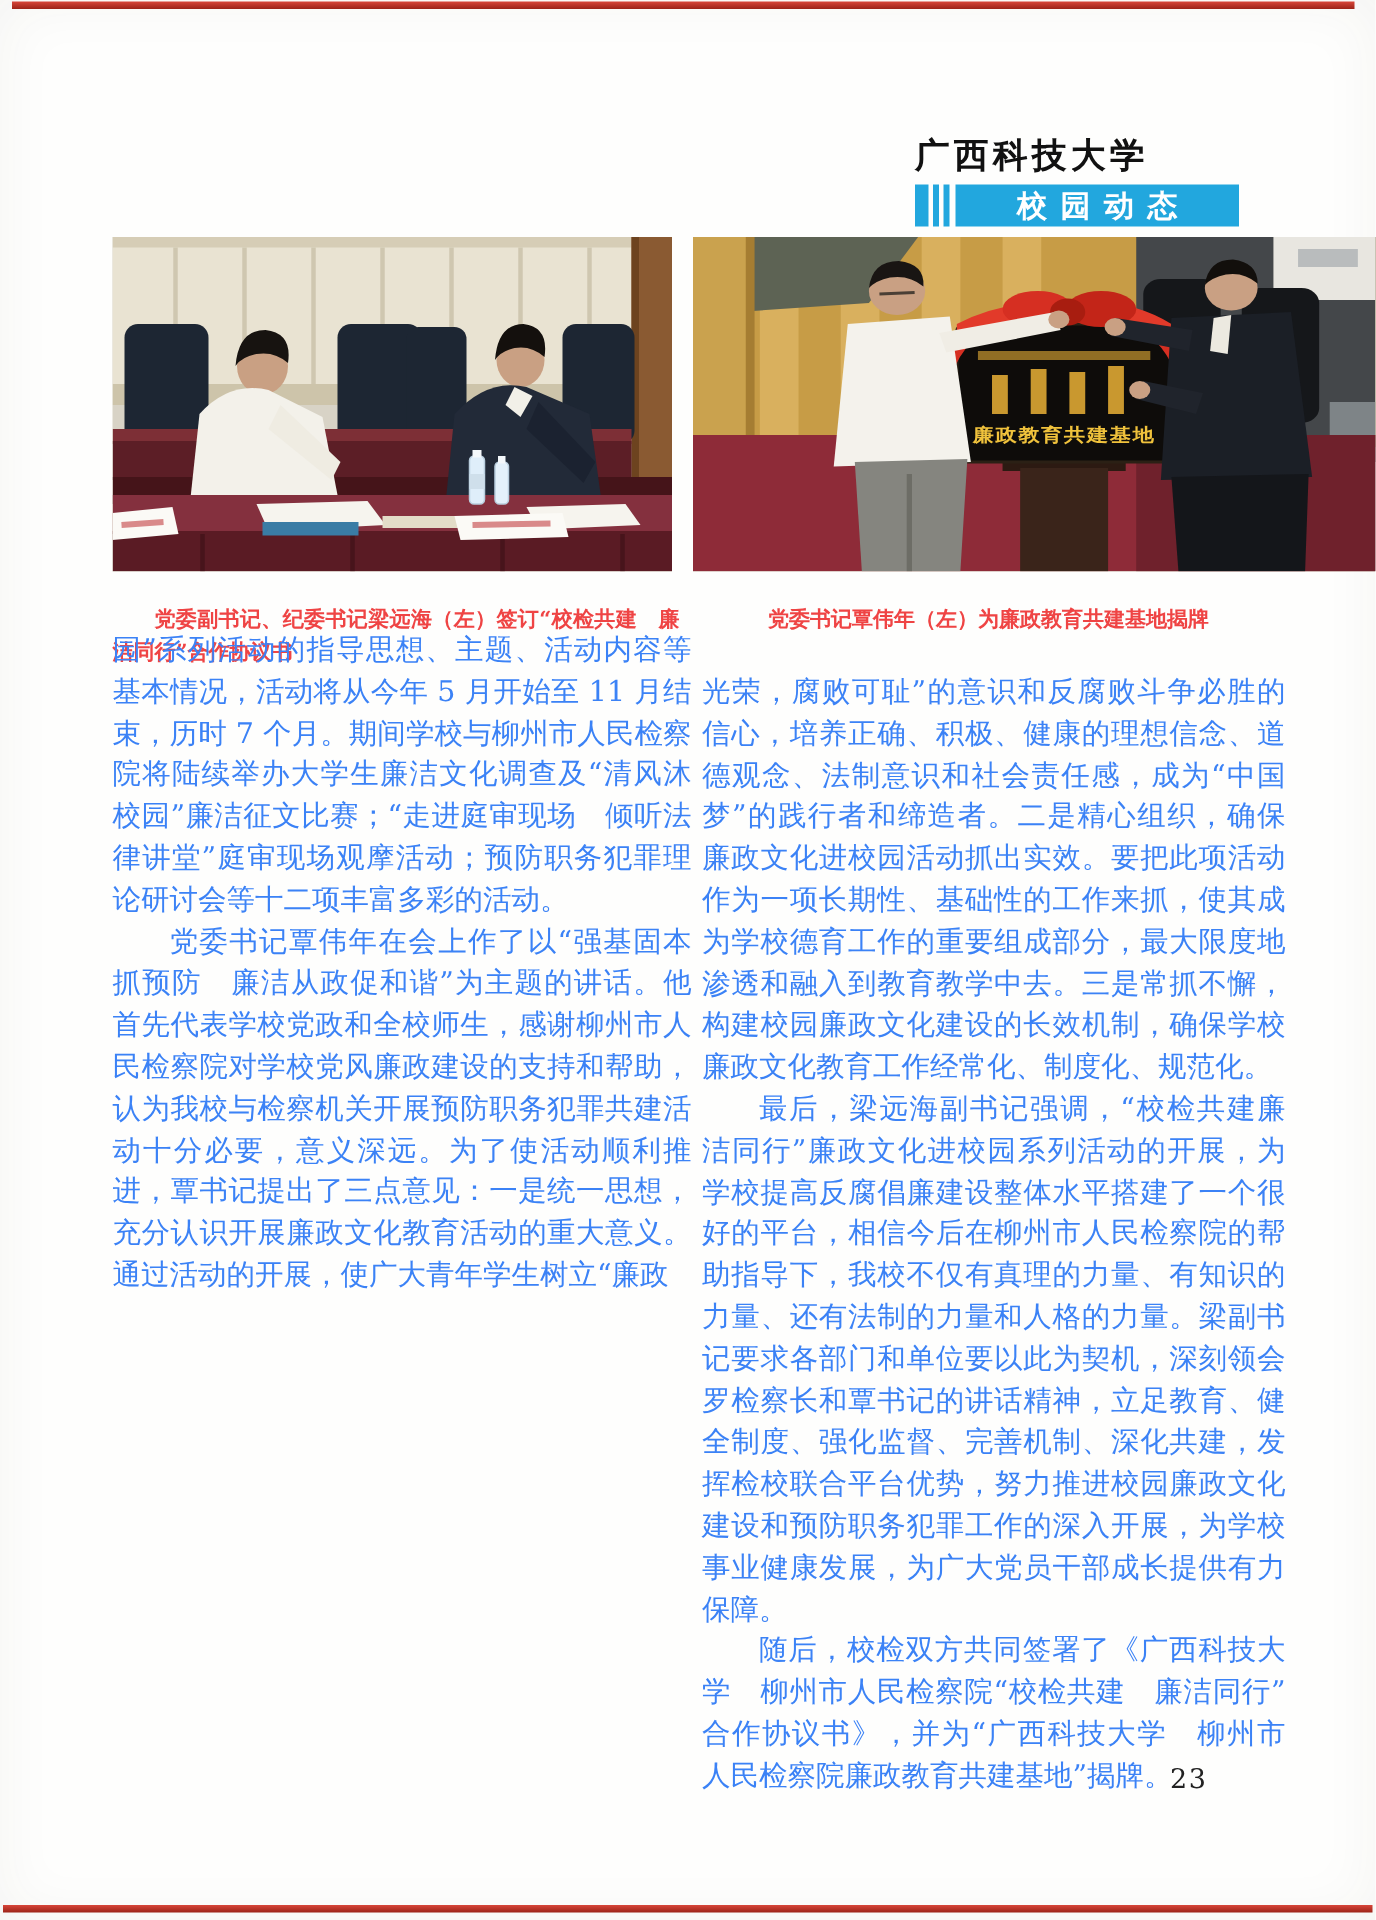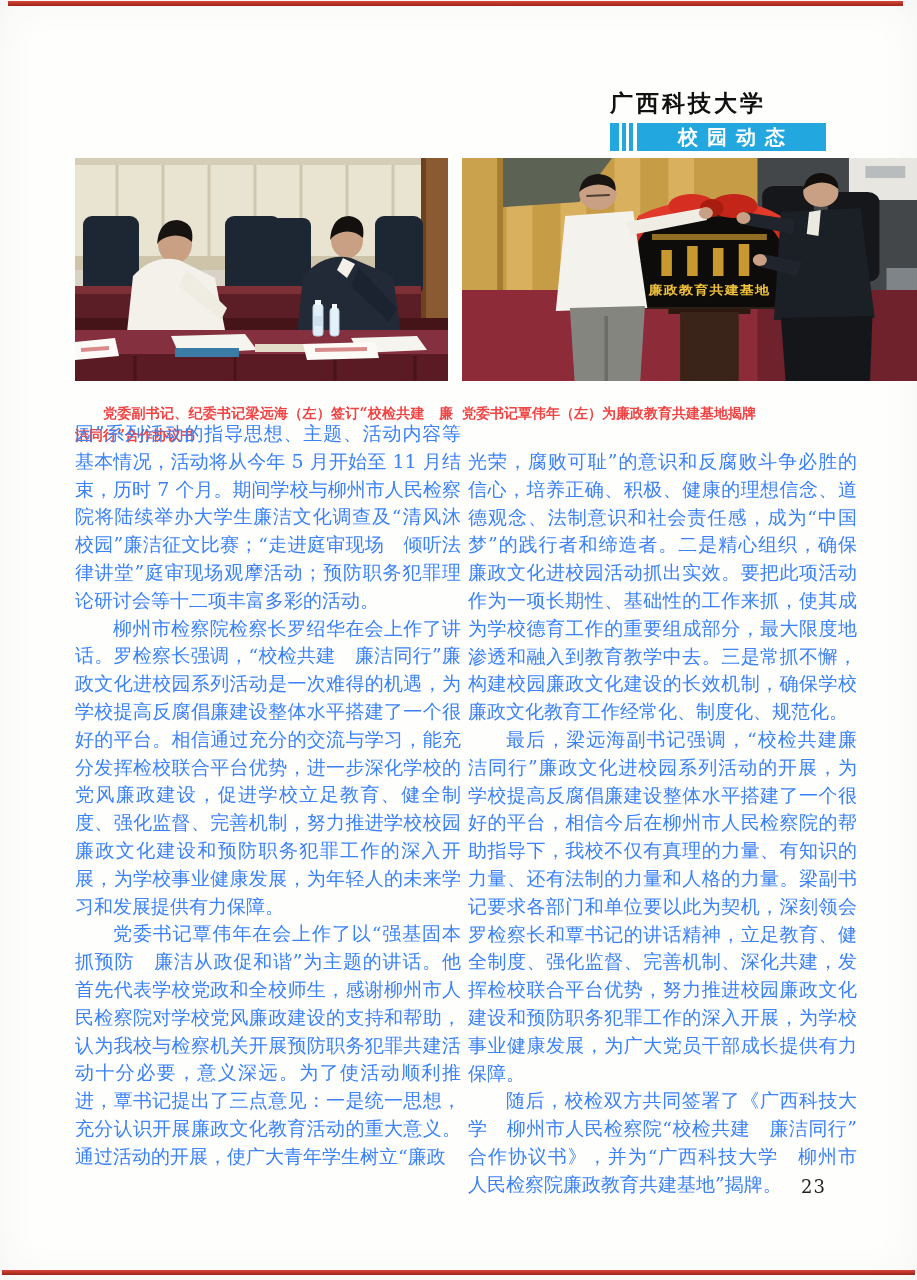--- a/index.html
+++ b/index.html
@@ -30,30 +30,30 @@
 
   .photo{position:absolute;top:158px;height:223px;overflow:hidden;background:#d8d3c6;}
   .photo svg{display:block;width:100%;height:100%;}
   .photo-left{left:75px;width:373px;}
   .photo-right{left:462px;width:462px;}
 
   .caption{position:absolute;top:389px;font-weight:bold;font-size:14px;
     line-height:21.5px;color:#ef4444;
     font-family:"DejaVu Serif","Liberation Serif",serif;}
   .caption-left{left:75px;width:378px;text-indent:2em;text-align:justify;}
-  .caption-right{left:462px;width:394px;text-align:left;}
+  .caption-right{left:462px;width:394px;text-align:center;}
 
   .col{position:absolute;top:420px;width:386px;font-size:19px;
     line-height:27.8px;text-align:justify;text-justify:inter-ideograph;color:#3b82f6;}
   .col-left{left:75px;}
   .col-right{left:468px;width:389px;margin-top:28px;}
   .col p{margin:0;text-indent:2em;}
   .col p.no-indent{text-indent:0;}
 
-  .page-number{position:absolute;left:801px;top:1176px;font-size:18px;
+  .page-number{position:absolute;left:780px;top:1176px;font-size:18px;
     color:#222;letter-spacing:1px;}
 </style>
 </head>
 <body>
 
 <div class="page">
   <div class="rule-top"></div>
 
   <div class="header">
     <div class="univ-title">广西科技大学</div>
@@ -217,21 +217,20 @@
         <path d="M272,160 L350,158 L348,223 L276,223 Z" fill="#14161a"></path>
       </g>
     </svg>
   </div>
 
   <p class="caption caption-left">党委副书记、纪委书记梁远海（左）签订“校检共建　廉洁同行”合作协议书</p>
   <p class="caption caption-right">党委书记覃伟年（左）为廉政教育共建基地揭牌</p>
 
   <div class="col col-left">
     <p class="no-indent">园”系列活动的指导思想、主题、活动内容等基本情况，活动将从今年 5 月开始至 11 月结束，历时 7 个月。期间学校与柳州市人民检察院将陆续举办大学生廉洁文化调查及“清风沐校园”廉洁征文比赛；“走进庭审现场　倾听法律讲堂”庭审现场观摩活动；预防职务犯罪理论研讨会等十二项丰富多彩的活动。</p>
-    <p>柳州市检察院检察长罗绍华在会上作了讲话。罗检察长强调，“校检共建　廉洁同行”廉政文化进校园系列活动是一次难得的机遇，为学校提高反腐倡廉建设整体水平搭建了一个很好的平台。相信通过充分的交流与学习，能充分发挥检校联合平台优势，进一步深化学校的党风廉政建设，促进学校立足教育、健全制度、强化监督、完善机制，努力推进学校校园廉政文化建设和预防职务犯罪工作的深入开展，为学校事业健康发展，为年轻人的未来学习和发展提供有力保障。</p>
     <p>党委书记覃伟年在会上作了以“强基固本抓预防　廉洁从政促和谐”为主题的讲话。他首先代表学校党政和全校师生，感谢柳州市人民检察院对学校党风廉政建设的支持和帮助，认为我校与检察机关开展预防职务犯罪共建活动十分必要，意义深远。为了使活动顺利推进，覃书记提出了三点意见：一是统一思想，充分认识开展廉政文化教育活动的重大意义。通过活动的开展，使广大青年学生树立“廉政</p>
   </div>
 
   <div class="col col-right">
     <p class="no-indent">光荣，腐败可耻”的意识和反腐败斗争必胜的信心，培养正确、积极、健康的理想信念、道德观念、法制意识和社会责任感，成为“中国梦”的践行者和缔造者。二是精心组织，确保廉政文化进校园活动抓出实效。要把此项活动作为一项长期性、基础性的工作来抓，使其成为学校德育工作的重要组成部分，最大限度地渗透和融入到教育教学中去。三是常抓不懈，构建校园廉政文化建设的长效机制，确保学校廉政文化教育工作经常化、制度化、规范化。</p>
     <p>最后，梁远海副书记强调，“校检共建廉洁同行”廉政文化进校园系列活动的开展，为学校提高反腐倡廉建设整体水平搭建了一个很好的平台，相信今后在柳州市人民检察院的帮助指导下，我校不仅有真理的力量、有知识的力量、还有法制的力量和人格的力量。梁副书记要求各部门和单位要以此为契机，深刻领会罗检察长和覃书记的讲话精神，立足教育、健全制度、强化监督、完善机制、深化共建，发挥检校联合平台优势，努力推进校园廉政文化建设和预防职务犯罪工作的深入开展，为学校事业健康发展，为广大党员干部成长提供有力保障。</p>
     <p>随后，校检双方共同签署了《广西科技大学　柳州市人民检察院“校检共建　廉洁同行”合作协议书》，并为“广西科技大学　柳州市人民检察院廉政教育共建基地”揭牌。</p>
   </div>
 
   <div class="page-number">23</div>

